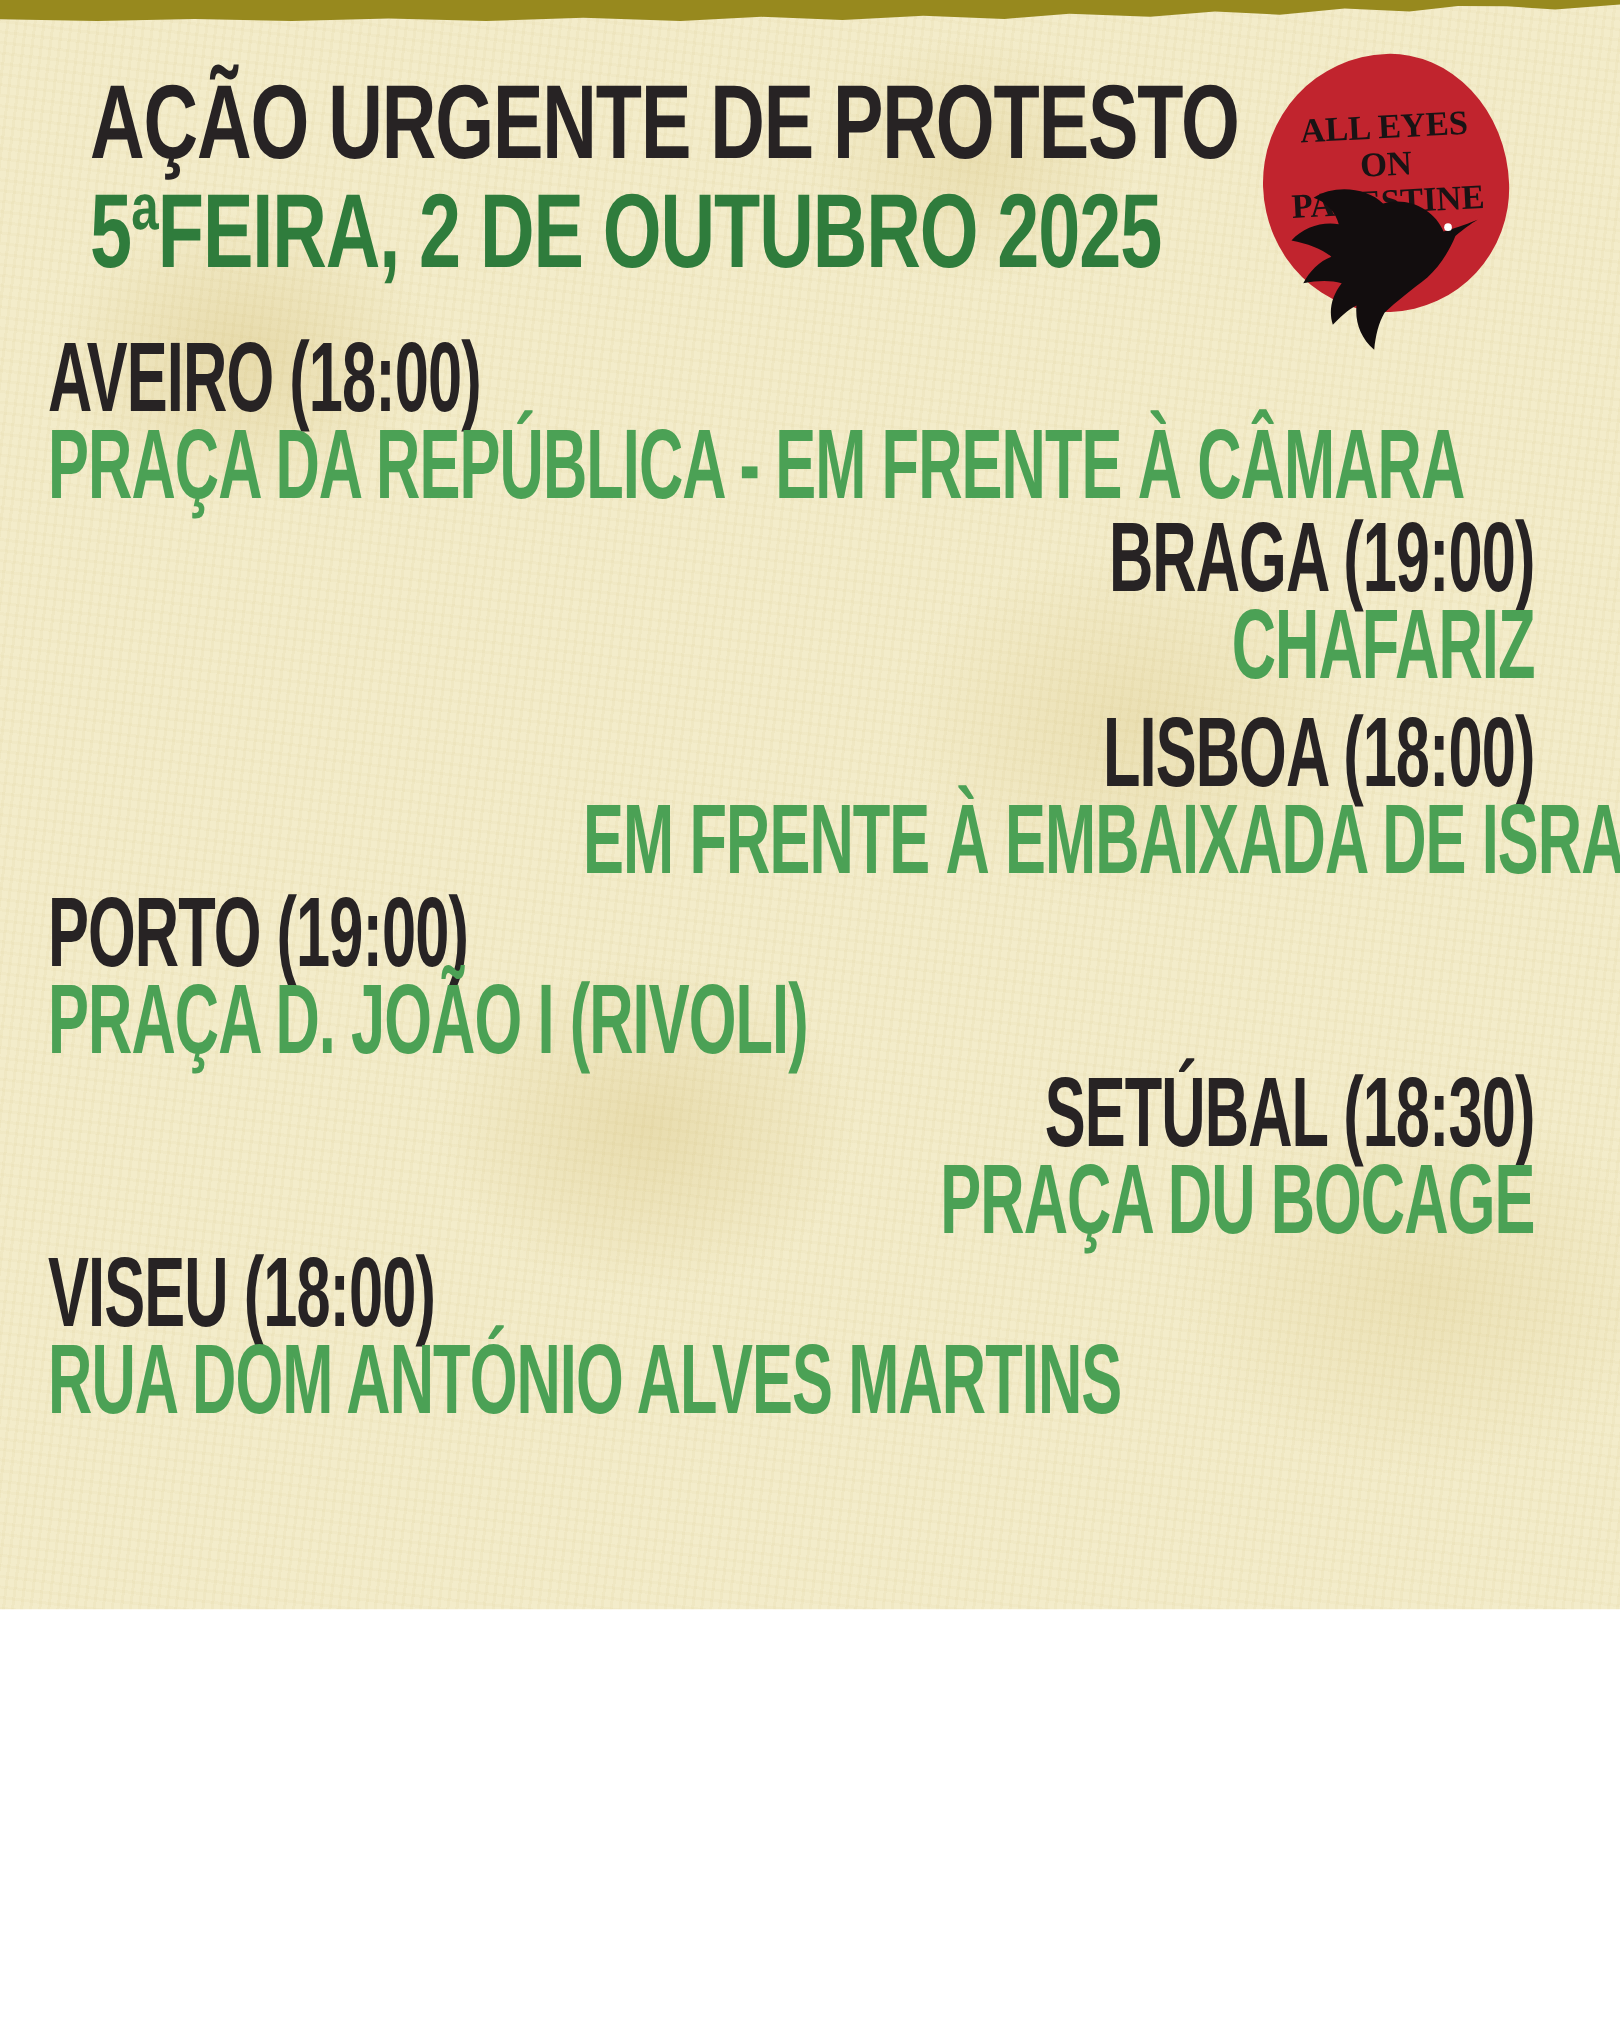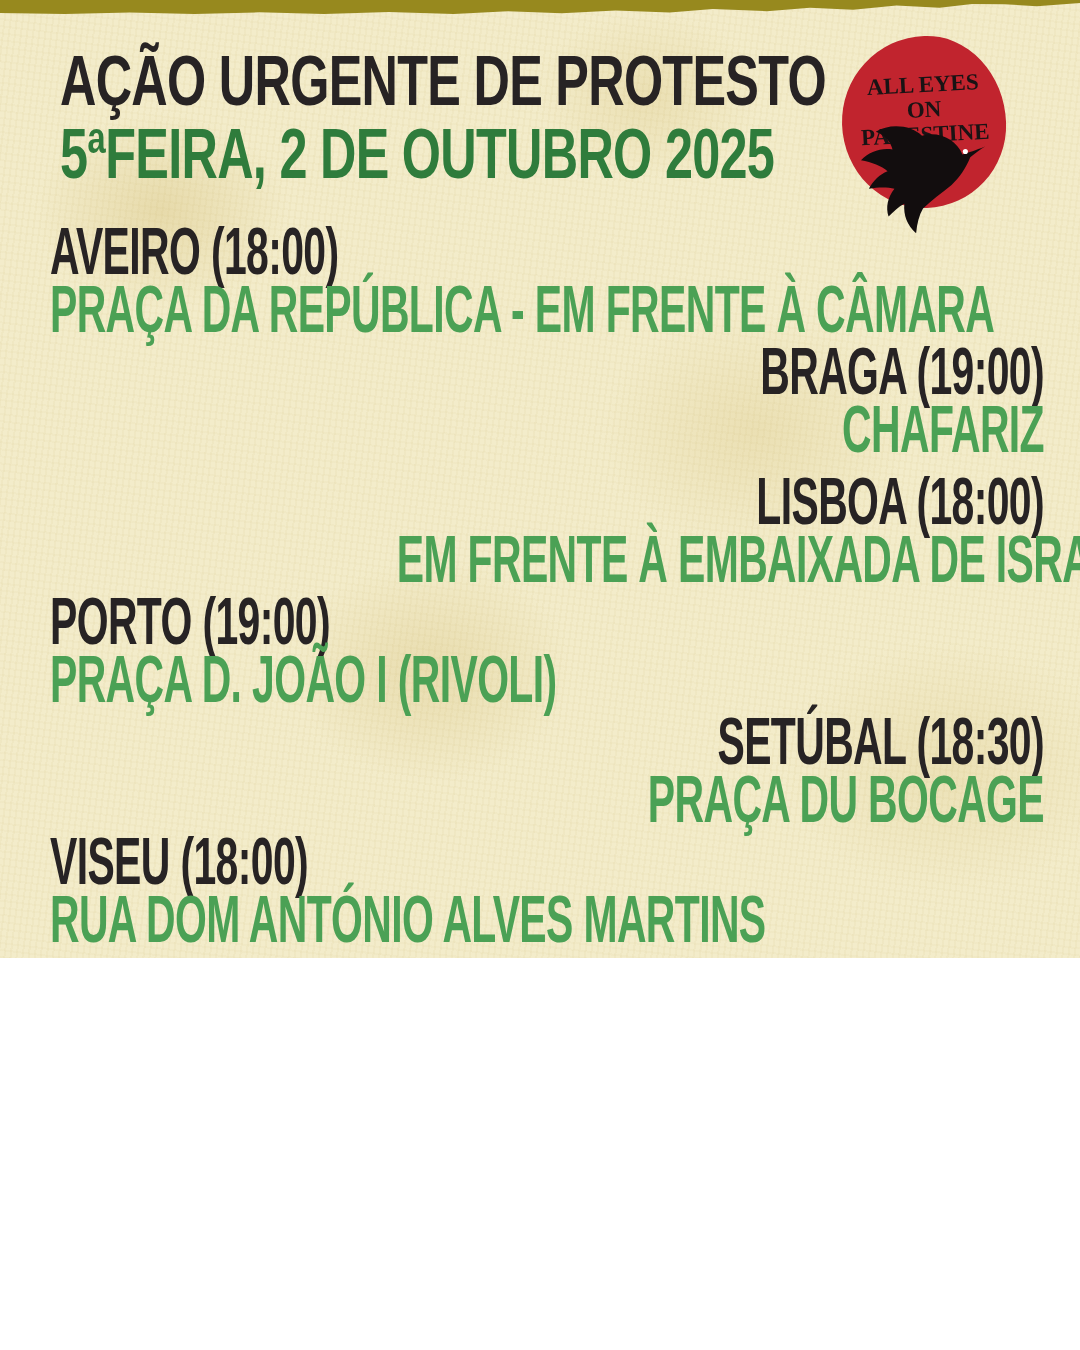--- a/index.html
+++ b/index.html
@@ -1,18 +1,18 @@
 <!DOCTYPE html>
 <html><head>
 <meta charset="utf-8">
 <style>
   html,body{margin:0;padding:0;}
   body{font-family:"Liberation Sans",sans-serif;}
   .page{
-    position:relative;width:1080px;height:958px;overflow:hidden;
+    position:relative;width:1080px;height:1073px;overflow:hidden;
     background-color:#f3ecca;
     background-image:
       repeating-linear-gradient(97deg, rgba(201,180,110,0.08) 0px, rgba(201,180,110,0.08) 2px, transparent 2px, transparent 6px),
       repeating-linear-gradient(7deg, rgba(201,180,110,0.06) 0px, rgba(201,180,110,0.06) 2px, transparent 2px, transparent 7px),
       radial-gradient(180px 140px at 15% 22%, rgba(219,201,140,0.5), transparent 70%),
       radial-gradient(220px 170px at 70% 45%, rgba(222,205,145,0.4), transparent 70%),
       radial-gradient(200px 160px at 40% 70%, rgba(219,201,140,0.45), transparent 70%),
       radial-gradient(240px 180px at 88% 80%, rgba(224,208,150,0.4), transparent 70%),
       radial-gradient(160px 120px at 60% 10%, rgba(224,208,150,0.45), transparent 70%);
   }
@@ -49,23 +49,23 @@
   .events{position:absolute;top:222px;left:0;width:100%;}
   .entry{margin-bottom:4px;}
   .entry .city{
     font-size:66px;line-height:58px;font-weight:bold;color:#272324;
     white-space:nowrap;letter-spacing:-1px;
   }
   .entry .loc{
     font-size:66px;line-height:58px;font-weight:bold;color:#4ba155;
     white-space:nowrap;letter-spacing:-1px;
   }
-  .entry.left{padding-left:50px;}
+  .entry.left{padding-left:32px;}
   .entry.left .city,.entry.left .loc{transform:scaleX(.62);transform-origin:0 50%;}
-  .entry.right{padding-right:36px;text-align:right;}
+  .entry.right{padding-right:57px;text-align:right;}
   .entry.right .city,.entry.right .loc{transform:scaleX(.62);transform-origin:100% 50%;}
   .entry.gap-big{margin-top:14px;}
   .entry.gap-small{margin-top:4px;}
 </style>
 </head>
 <body>
 
 <div class="page">
   <div class="strip"></div>
 

